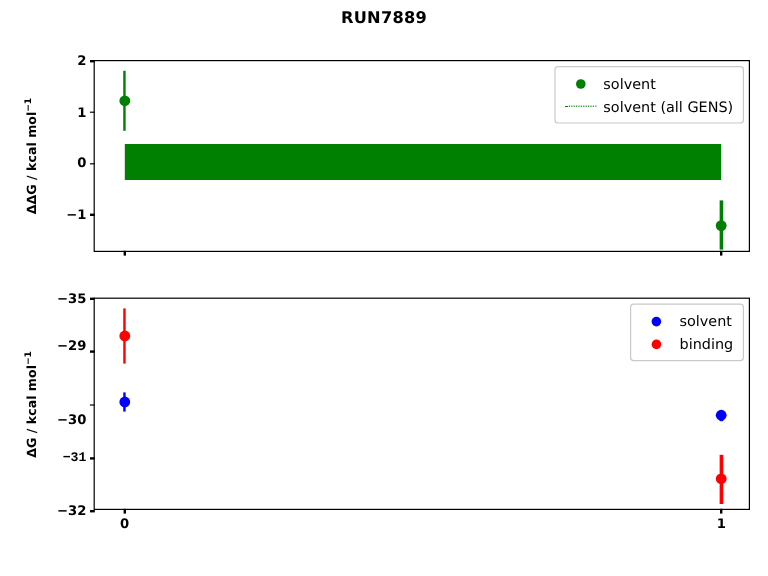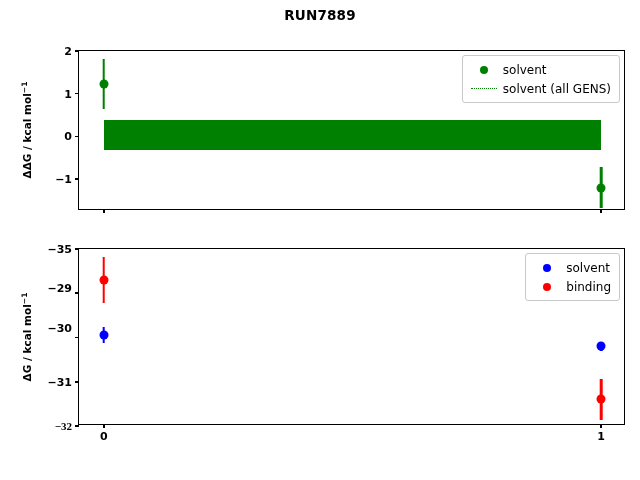--- a/index.html
+++ b/index.html
@@ -126,25 +126,25 @@
         <div class="marker" style="left: 24.8636px; top: 30.975px; background: rgb(255, 0, 0);"></div>
         <div class="errbar" style="left: 522.136px; top: 129.652px; height: 41.595px; background: rgb(255, 0, 0);"></div>
         <div class="marker" style="left: 522.136px; top: 150.45px; background: rgb(255, 0, 0);"></div>
       </div>
     <div id="ticks-bottom">
         <div class="ytick" style="top: -0.8px;"></div>
         <div class="ytick-label" style="top: 0px;">−35</div>
         <div class="ytick" style="top: 43.45px;"></div>
         <div class="ytick-label" style="top: 39px;">−29</div>
         <div class="ytick" style="top: 87.7px;"></div>
-        <div class="ytick-label" style="top: 79px;">−30</div>
+        <div class="ytick-label" style="top: 101px;">−30</div>
         <div class="ytick" style="top: 131.95px;"></div>
-        <div class="ytick-label" style="top: 132.75px;">−31</div>
+        <div class="ytick-label" style="top: 132.75px; font-family: Liberation Mono, monospace;">−31</div>
         <div class="ytick" style="top: 176.2px;"></div>
-        <div class="ytick-label" style="top: 177px; font-family: Liberation Serif, serif;">−32</div>
+        <div class="ytick-label" style="top: 177px;">−32</div>
         <div class="xtick" style="left: 24.0636px;"></div>
         <div class="xtick-label" style="left: 24.8636px;">0</div>
         <div class="xtick" style="left: 521.336px;"></div>
         <div class="xtick-label" style="left: 522.136px;">1</div>
       </div>
     <div class="legend" id="legend-bottom" style="right: 4px; top: 4px;">
         <div class="legend-row">
           <span class="legend-key">
             <span class="legend-dot" style="background: rgb(0, 0, 255);"></span>
           </span>

